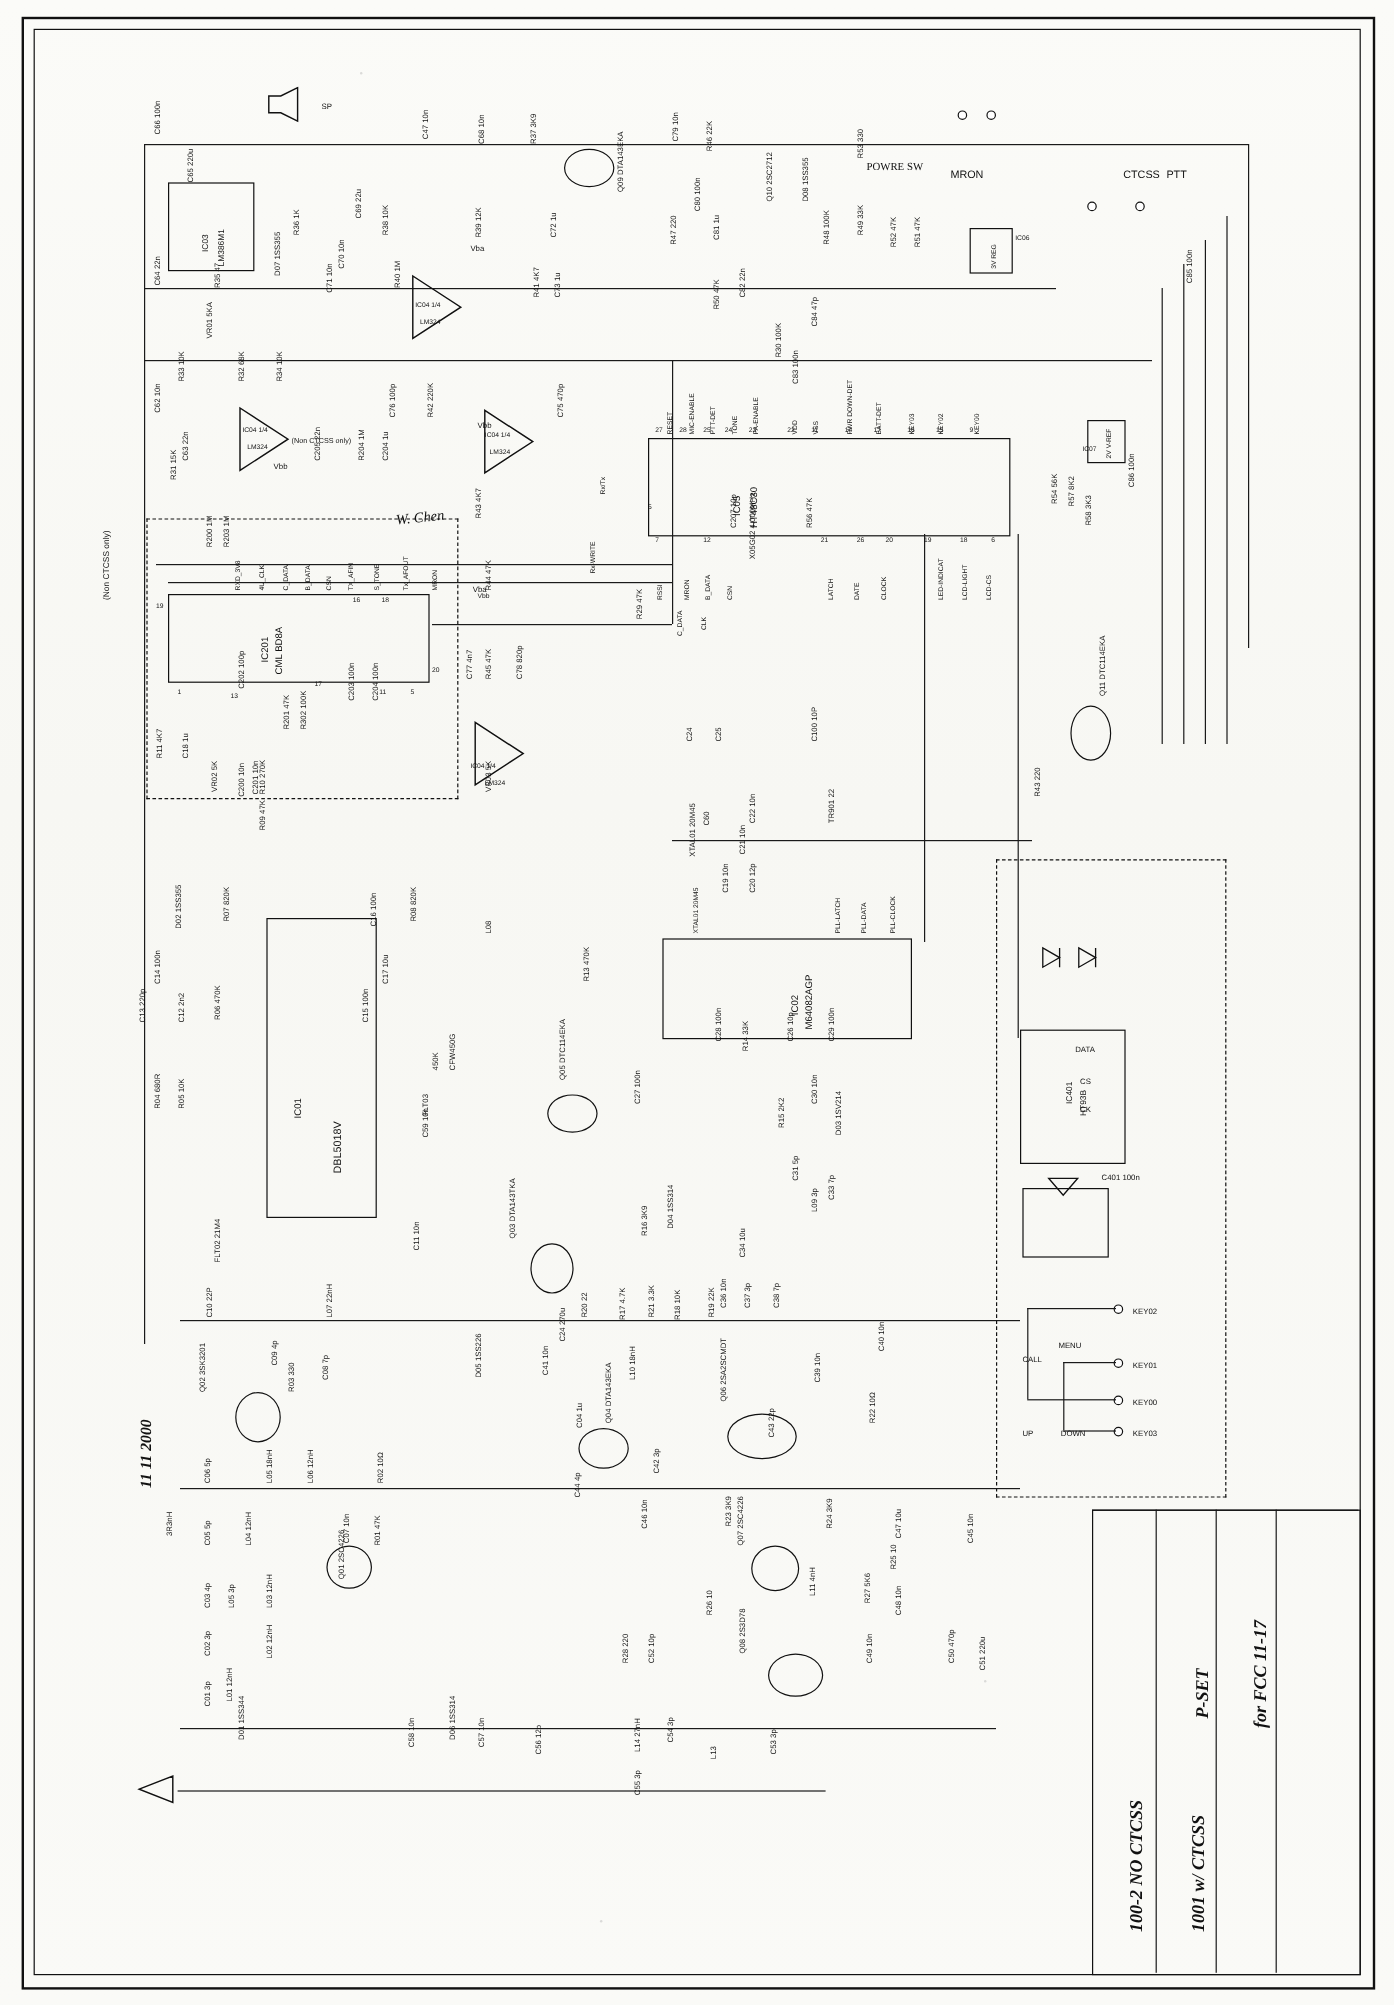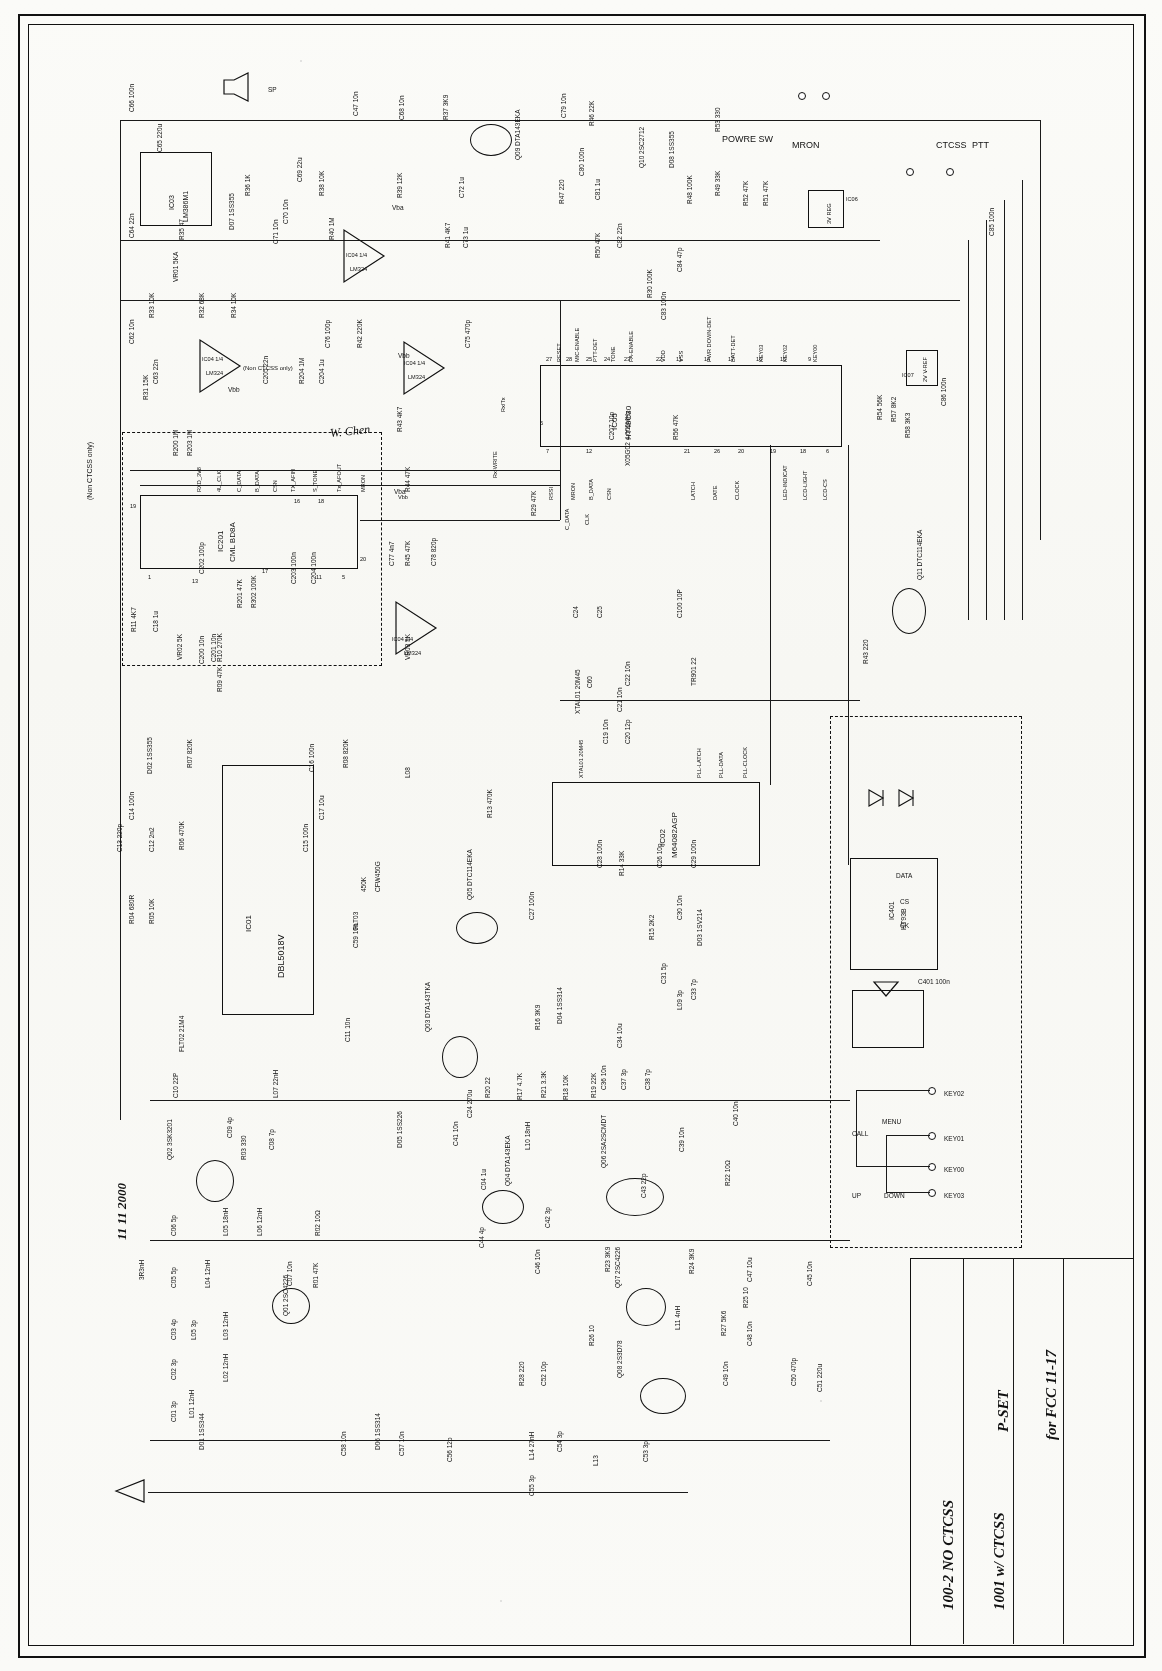--- a/index.html
+++ b/index.html
@@ -113,21 +113,21 @@
   <div class="wire wh" style="left:856px;top:1090px;width:74px;"></div>
   <div class="wire wh" style="left:886px;top:1135px;width:44px;"></div>
   <div class="wire wh" style="left:856px;top:1166px;width:74px;"></div>
   <div class="wire wh" style="left:886px;top:1192px;width:44px;"></div>
   <div class="wire wv" style="left:856px;top:1090px;height:76px;"></div>
   <div class="wire wv" style="left:886px;top:1135px;height:57px;"></div>
 
   <div class="lbl mid" style="left:924px;top:142px;margin-left:48px;">PTT</div>
   <div class="lbl mid" style="left:936px;top:142px;">CTCSS</div>
   <div class="lbl mid" style="left:792px;top:142px;">MRON</div>
-  <div class="lbl mid" style="left:722px;top:136px;">POWRE SW</div>
+  <div class="lbl mid" style="left:722px;top:136px;font-family:Liberation Serif, serif;">POWRE SW</div>
   <div class="connpad" style="left:906px;top:168px;"></div>
   <div class="connpad" style="left:946px;top:168px;"></div>
   <div class="connpad" style="left:798px;top:92px;"></div>
   <div class="connpad" style="left:822px;top:92px;"></div>
 
   <div style="position:absolute;left:114px;top:1478px;">
     <svg width="34" height="26" viewBox="0 0 34 26">
         <polygon points="2,13 30,2 30,24" fill="none" stroke="#111" stroke-width="1.2"></polygon>
       </svg>
   </div>

